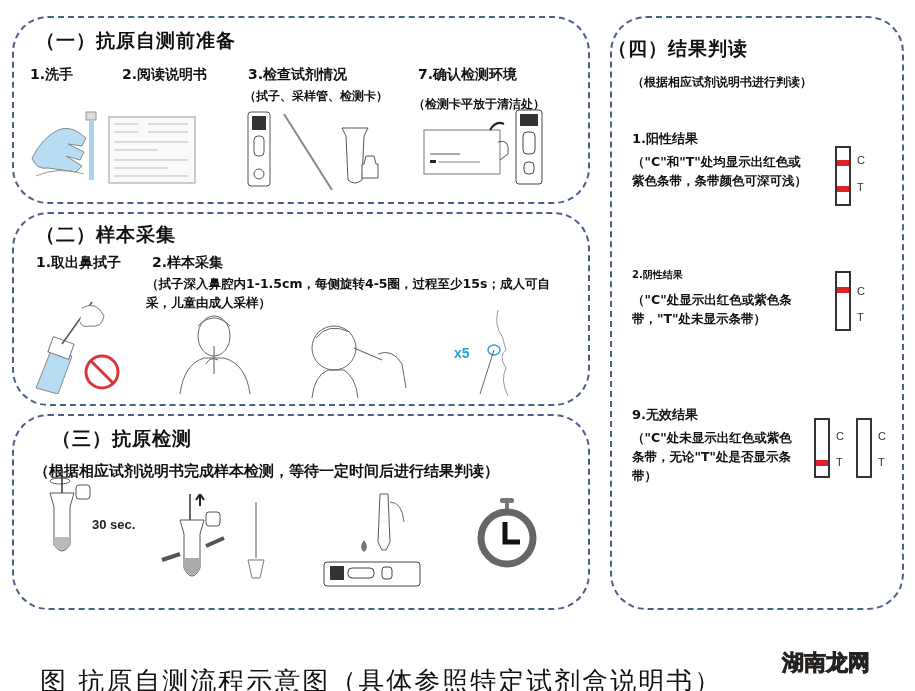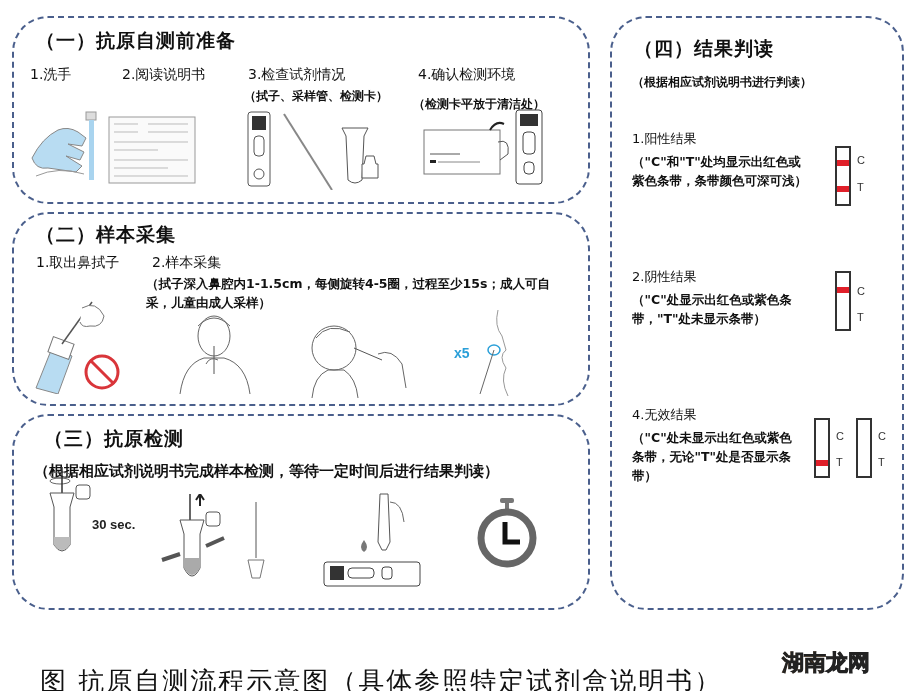--- a/index.html
+++ b/index.html
@@ -15,21 +15,21 @@
     position: absolute;
     font-size: 19px;
     font-weight: bold;
     letter-spacing: 1px;
     color: #111;
     white-space: nowrap;
   }
   .step-label {
     position: absolute;
     font-size: 14px;
-    font-weight: normal;
+    font-weight: bold;
     white-space: nowrap;
   }
   .note {
     position: absolute;
     font-size: 12px;
     font-weight: bold;
     white-space: nowrap;
   }
   .note-wrap {
     position: absolute;
@@ -78,21 +78,21 @@
 </head>
 <body>
 
 <div class="panel" style="left:12px; top:16px; width:578px; height:188px;"></div>
 <div class="panel-title" style="left:36px; top:28px;">（一）抗原自测前准备</div>
 
 <div class="step-label" style="left:30px; top:66px;">1.洗手</div>
 <div class="step-label" style="left:122px; top:66px;">2.阅读说明书</div>
 <div class="step-label" style="left:248px; top:66px;">3.检查试剂情况</div>
 <div class="note" style="left:244px; top:88px;">（拭子、采样管、检测卡）</div>
-<div class="step-label" style="left:418px; top:66px;">4.确认检测环境</div>
+<div class="step-label" style="left:418px; top:66px;">7.确认检测环境</div>
 <div class="note" style="left:413px; top:96px;">（检测卡平放于清洁处）</div>
 
 <div class="illus" style="left:28px; top:108px;">
   <svg width="70" height="78" viewBox="0 0 70 78">
     <rect x="58" y="4" width="10" height="8" fill="#ddd" stroke="#999"></rect>
     <rect x="61" y="12" width="5" height="60" fill="#a9d4ef"></rect>
     <path d="M4 50 Q14 30 30 22 Q40 18 50 24 L58 30 L54 38 L40 36 L56 44 L52 52 L38 48 L54 58 L48 64 L20 60 Q8 62 4 50 Z" fill="#b8dcf2" stroke="#888" stroke-width="1"></path>
     <path d="M8 68 Q30 58 56 66" fill="none" stroke="#999"></path>
   </svg>
 </div>
@@ -181,21 +181,21 @@
 <div class="illus" style="left:450px; top:306px;">
   <svg width="70" height="92" viewBox="0 0 70 92">
     <text x="4" y="52" font-size="14" font-weight="bold" fill="#2a9fd8" font-family="Liberation Sans, sans-serif">x5</text>
     <path d="M48 4 Q44 20 52 30 L56 44 Q48 50 56 62 Q50 74 58 90" fill="none" stroke="#999"></path>
     <ellipse cx="44" cy="44" rx="6" ry="5" fill="none" stroke="#2a9fd8" stroke-width="1.5"></ellipse>
     <line x1="44" y1="44" x2="30" y2="88" stroke="#666"></line>
   </svg>
 </div>
 
 <div class="panel" style="left:12px; top:414px; width:578px; height:196px;"></div>
-<div class="panel-title" style="left:44px; top:426px;">（三）抗原检测</div>
+<div class="panel-title" style="left:52px; top:426px;">（三）抗原检测</div>
 <div class="note" style="left:34px; top:462px; font-size:15px;">（根据相应试剂说明书完成样本检测，等待一定时间后进行结果判读）</div>
 
 <div class="illus" style="left:40px; top:467px;">
   <svg width="150" height="90" viewBox="0 0 150 90">
     <ellipse cx="20" cy="8" rx="10" ry="3" fill="none" stroke="#666"></ellipse>
     <ellipse cx="20" cy="14" rx="10" ry="3" fill="none" stroke="#666"></ellipse>
     <line x1="22" y1="0" x2="22" y2="84" stroke="#333" stroke-width="1.5"></line>
     <path d="M10 26 L34 26 L30 40 L30 78 Q22 90 14 78 L14 40 Z" fill="#fff" stroke="#555"></path>
     <rect x="36" y="18" width="14" height="14" rx="3" fill="#fff" stroke="#555"></rect>
     <path d="M14 78 Q22 88 30 78 L30 70 L14 70 Z" fill="#bbb"></path>
@@ -232,41 +232,41 @@
 <div class="illus" style="left:476px; top:498px;">
   <svg width="62" height="72" viewBox="0 0 62 72">
     <rect x="24" y="0" width="14" height="5" rx="2" fill="#777"></rect>
     <rect x="29" y="5" width="4" height="6" fill="#777"></rect>
     <circle cx="31" cy="40" r="26" fill="#fff" stroke="#666" stroke-width="7"></circle>
     <path d="M29 24 L29 44 L44 44" fill="none" stroke="#111" stroke-width="5"></path>
   </svg>
 </div>
 
 <div class="panel" style="left:610px; top:16px; width:294px; height:594px;"></div>
-<div class="panel-title" style="left:634px; top:36px;text-align:right;">（四）结果判读</div>
+<div class="panel-title" style="left:608px; top:36px;text-align:right;">（四）结果判读</div>
 <div class="note" style="left:632px; top:74px;">（根据相应试剂说明书进行判读）</div>
 
 <div class="step-label" style="left:632px; top:130px; font-size:13px;">1.阳性结果</div>
 <div class="note-wrap" style="left:632px; top:152px; width:180px;">（"C"和"T"处均显示出红色或紫色条带，条带颜色可深可浅）</div>
 <div class="strip" style="left:835px; top:146px;">
   <div class="band" style="top:12px; background:#e0202a;"></div>
   <div class="band" style="top:38px; background:#e0202a;"></div>
 </div>
 <div class="strip-letter" style="left:857px; top:154px;">C</div>
 <div class="strip-letter" style="left:857px; top:181px;">T</div>
 
-<div class="step-label" style="left:632px; top:268px; font-size:13px;">2.阴性结果</div>
+<div class="step-label" style="left:632px; top:268px; font-size:10px;">2.阴性结果</div>
 <div class="note-wrap" style="left:632px; top:290px; width:180px;">（"C"处显示出红色或紫色条带，"T"处未显示条带）</div>
 <div class="strip" style="left:835px; top:271px;">
   <div class="band" style="top:14px; background:#e0202a;"></div>
 </div>
 <div class="strip-letter" style="left:857px; top:285px;">C</div>
 <div class="strip-letter" style="left:857px; top:311px;">T</div>
 
-<div class="step-label" style="left:632px; top:406px; font-size:13px;">4.无效结果</div>
+<div class="step-label" style="left:632px; top:406px; font-size:13px;">9.无效结果</div>
 <div class="note-wrap" style="left:632px; top:428px; width:172px;">（"C"处未显示出红色或紫色条带，无论"T"处是否显示条带）</div>
 <div class="strip" style="left:814px; top:418px;">
   <div class="band" style="top:40px; background:#e0202a;"></div>
 </div>
 <div class="strip-letter" style="left:836px; top:430px;">C</div>
 <div class="strip-letter" style="left:836px; top:456px;">T</div>
 <div class="strip" style="left:856px; top:418px;"></div>
 <div class="strip-letter" style="left:878px; top:430px;">C</div>
 <div class="strip-letter" style="left:878px; top:456px;">T</div>
 

